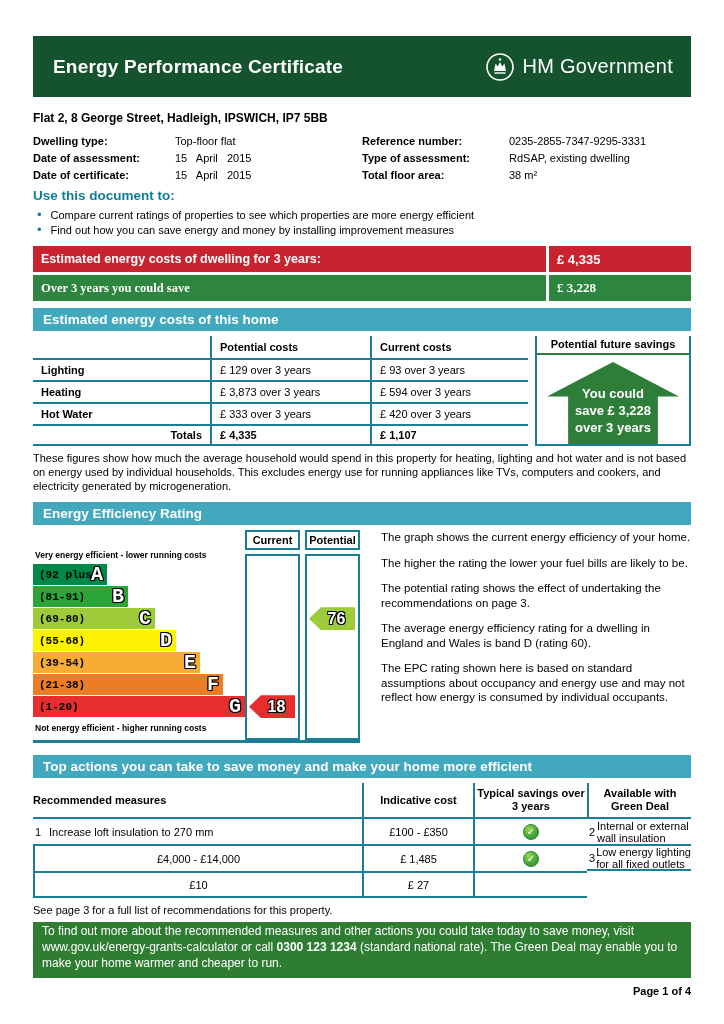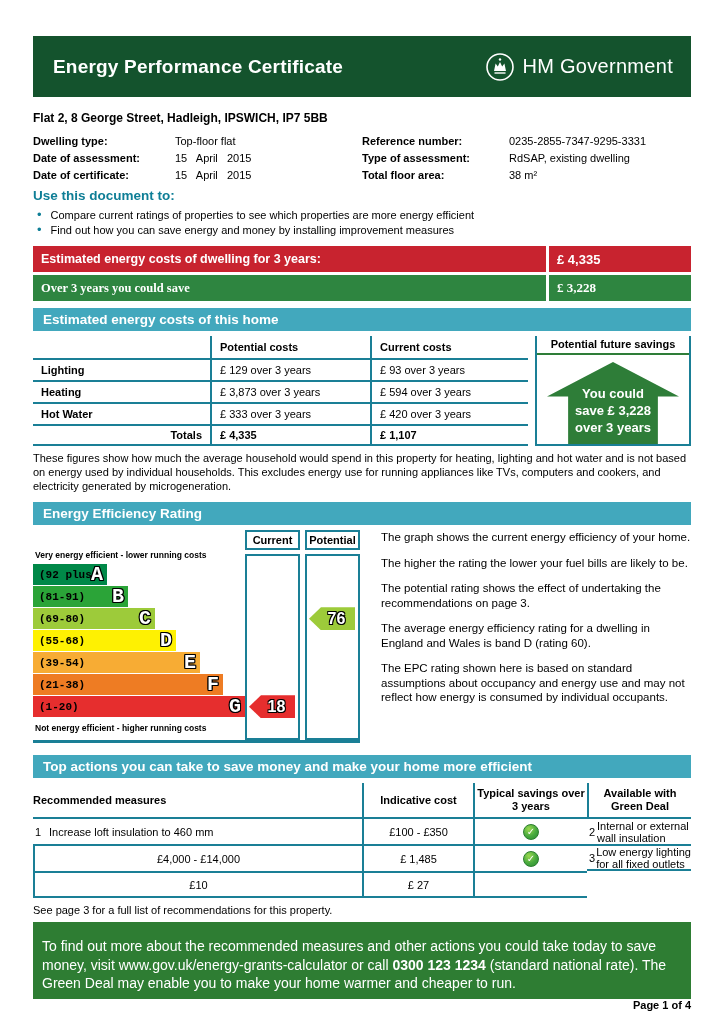--- a/index.html
+++ b/index.html
@@ -117,21 +117,21 @@
   .actions-table .bb { border-bottom:2px solid #1a7f96; }
   .m-num { display:inline-block; width:16px; padding-left:2px; }
   .check {
     width:16px; height:16px; border-radius:50%;
     background:radial-gradient(circle at 35% 28%, #9ad94f, #46a83e 55%, #2c8c2f);
     border:1px solid #2a7d2d; color:#fff; font-size:10px; font-weight:bold;
     display:flex; align-items:center; justify-content:center;
   }
 
   .see-page { font-size:11px; margin:6px 0 6px; }
-  .info-box { color:#fff; font-size:14px; line-height:1.33; padding:15px 9px 6px; }
+  .info-box { color:#fff; font-size:12px; line-height:1.33; padding:2px 9px 6px; margin-bottom:7px; }
   .info-box b { font-weight:bold; }
   .page-num { text-align:right; font-size:11px; font-weight:bold; }
 </style>
 </head>
 <body>
 
 <div class="page">
 
   <div class="banner" style="background-color: #14532d;">
     <div class="banner-title">Energy Performance Certificate</div>
@@ -295,21 +295,21 @@
   <div class="section-header" style="background-color: rgb(66, 168, 189);">Top actions you can take to save money and make your home more efficient</div>
 
   <div class="actions-table">
     <div class="acell ahead first">Recommended measures</div>
     <div class="acell ahead bl">Indicative cost</div>
     <div class="acell ahead bl">Typical savings over 3 years</div>
     <div class="acell ahead bl">Available with Green Deal</div>
 
     <div class="acell arow measure">
       <span class="m-num">1</span>
-      <span>Increase loft insulation to 460 mm</span>
+      <span>Increase loft insulation to 270 mm</span>
     </div>
     <div class="acell arow bl">£100 - £350</div>
     <div class="acell arow bl">
       <span class="check">✓</span>
     </div>
 
     <div class="acell arow measure">
       <span class="m-num">2</span>
       <span>Internal or external wall insulation</span>
     </div>

